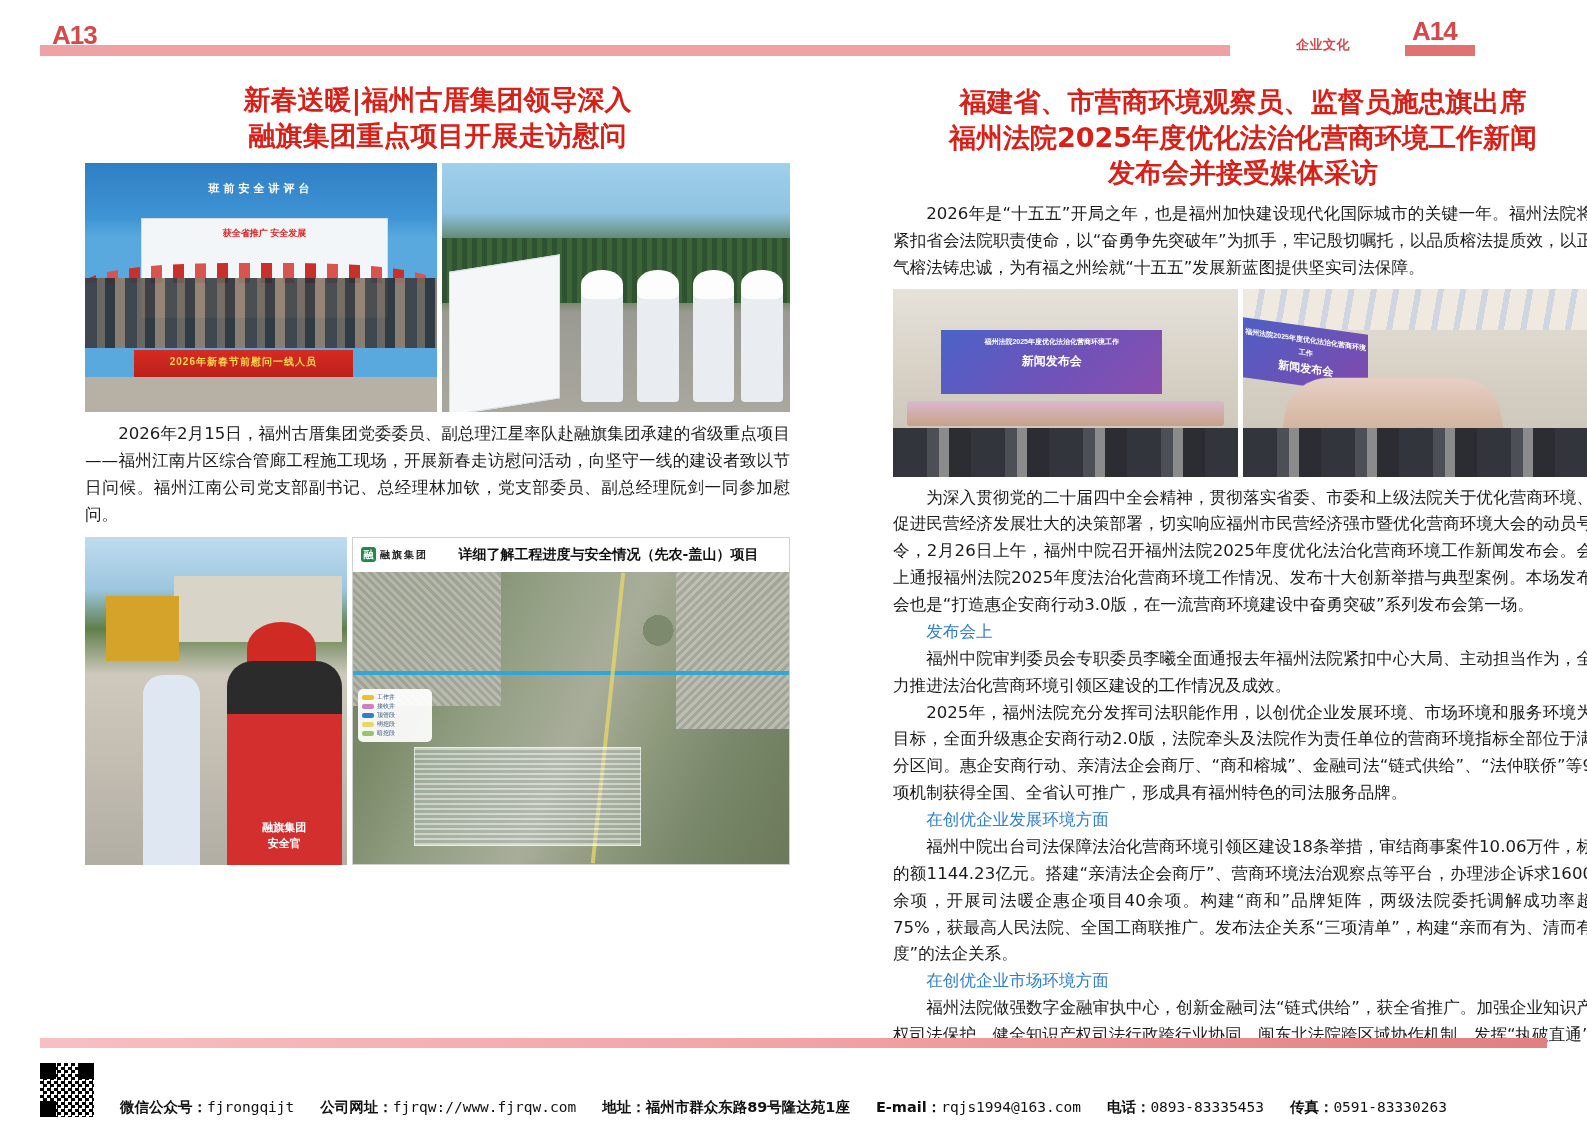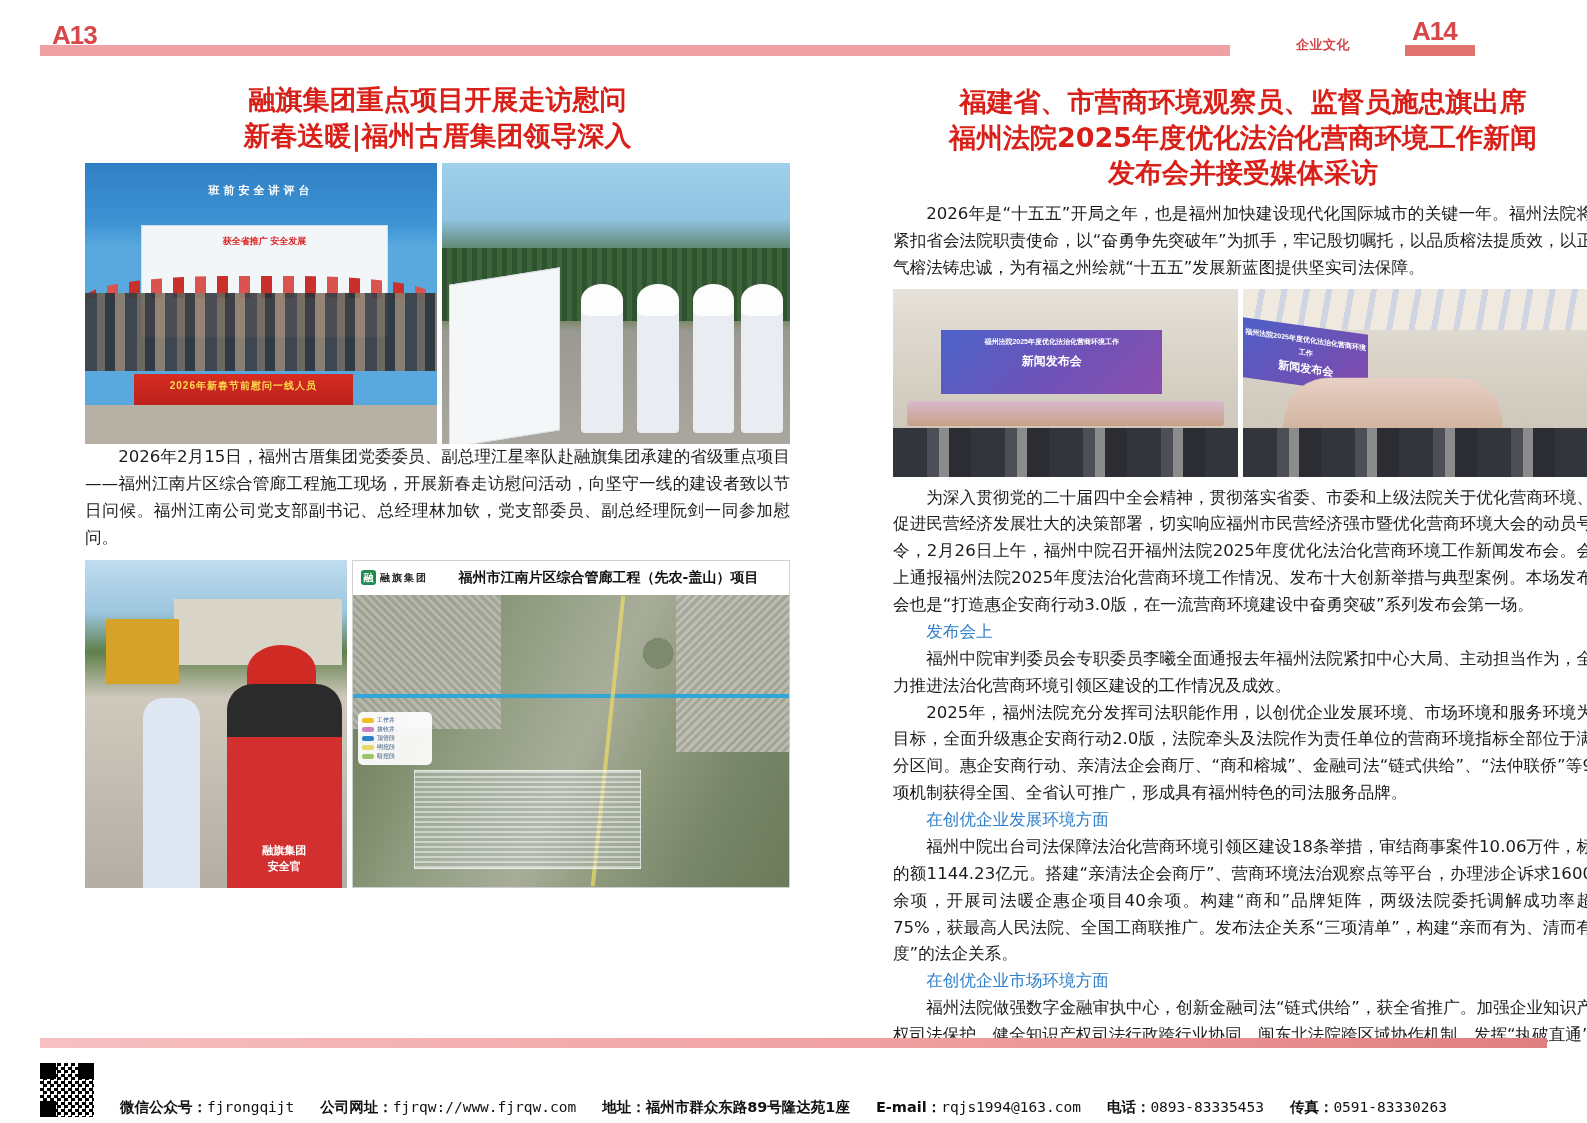--- a/index.html
+++ b/index.html
@@ -311,25 +311,25 @@
     <div class="hdr-rule-left"></div>
     <div class="hdr-rule-right"></div>
     <div class="hdr-tag">企业文化</div>
     <div class="pg-num pg-left">A13</div>
     <div class="pg-num pg-right">A14</div>
   </div>
 
   <div class="col col-left">
 
     <div class="headline headline-left">
+      <div>新春送暖|福州古厝集团领导深入</div>
       <div>融旗集团重点项目开展走访慰问</div>
-      <div>新春送暖|福州古厝集团领导深入</div>
-    </div>
-
-    <div class="photo-row" style="height:281px;">
+    </div>
+
+    <div class="photo-row" style="height:249px;">
       <div class="photo ph-board" style="width:352px;">
         <div class="banner-top">班前安全讲评台</div>
         <div class="whiteboard">
           <div class="wb-txt">获全省推广 安全发展</div>
         </div>
         <div class="helmets"></div>
         <div class="crowd"></div>
         <div class="redbanner">
           <div>2026年新春节前慰问一线人员</div>
         </div>
@@ -346,21 +346,21 @@
           </div>
         <div class="person" style="left:72%;">
             <span class="helmet"></span>
           </div>
         <div class="person" style="left:86%;">
             <span class="helmet"></span>
           </div>
       </div>
     </div>
 
-    <div class="body-text" style="">
+    <div class="body-text" style="margin-top:9px;">
       <p>2026年2月15日，福州古厝集团党委委员、副总理江星率队赴融旗集团承建的省级重点项目——福州江南片区综合管廊工程施工现场，开展新春走访慰问活动，向坚守一线的建设者致以节日问候。福州江南公司党支部副书记、总经理林加钦，党支部委员、副总经理阮剑一同参加慰问。</p>
     </div>
 
     <div class="photo-row" style="height:328px; margin-top:8px;">
       <div class="photo ph-worker" style="width:262px;">
         <div class="bldg"></div>
         <div class="machine"></div>
         <div class="p-white"></div>
         <div class="redhat"></div>
         <div class="redvest"></div>
@@ -369,21 +369,21 @@
           <div>安全官</div>
         </div>
       </div>
 
       <div class="mapbox" style="width:438px;">
         <div class="map-head">
           <div class="map-logo">
             <span class="map-logo-mark">融</span>
             <span class="map-logo-txt">融旗集团</span>
           </div>
-          <div class="map-title">福州市江南片区综合管廊工程（先农-盖山）项目</div>
+          <div class="map-title">详细了解工程进度与安全情况（先农-盖山）项目</div>
         </div>
         <div class="map-sat">
           <div class="urban"></div>
           <div class="urban2"></div>
           <div class="road"></div>
           <div class="road2"></div>
           <div class="devzone"></div>
           <div class="map-legend">
             <div class="lg-row">
               <span class="lg-sw" style="background:#f0c020"></span>

